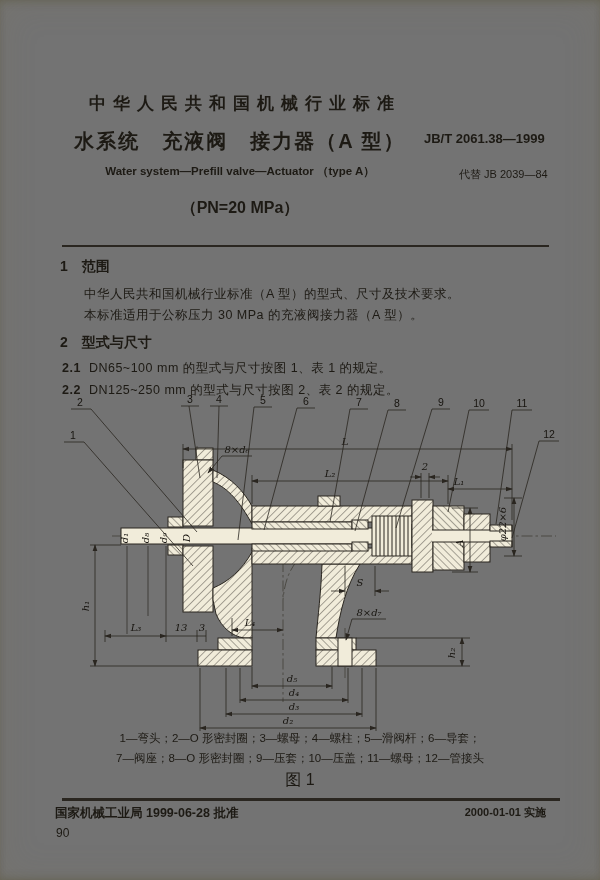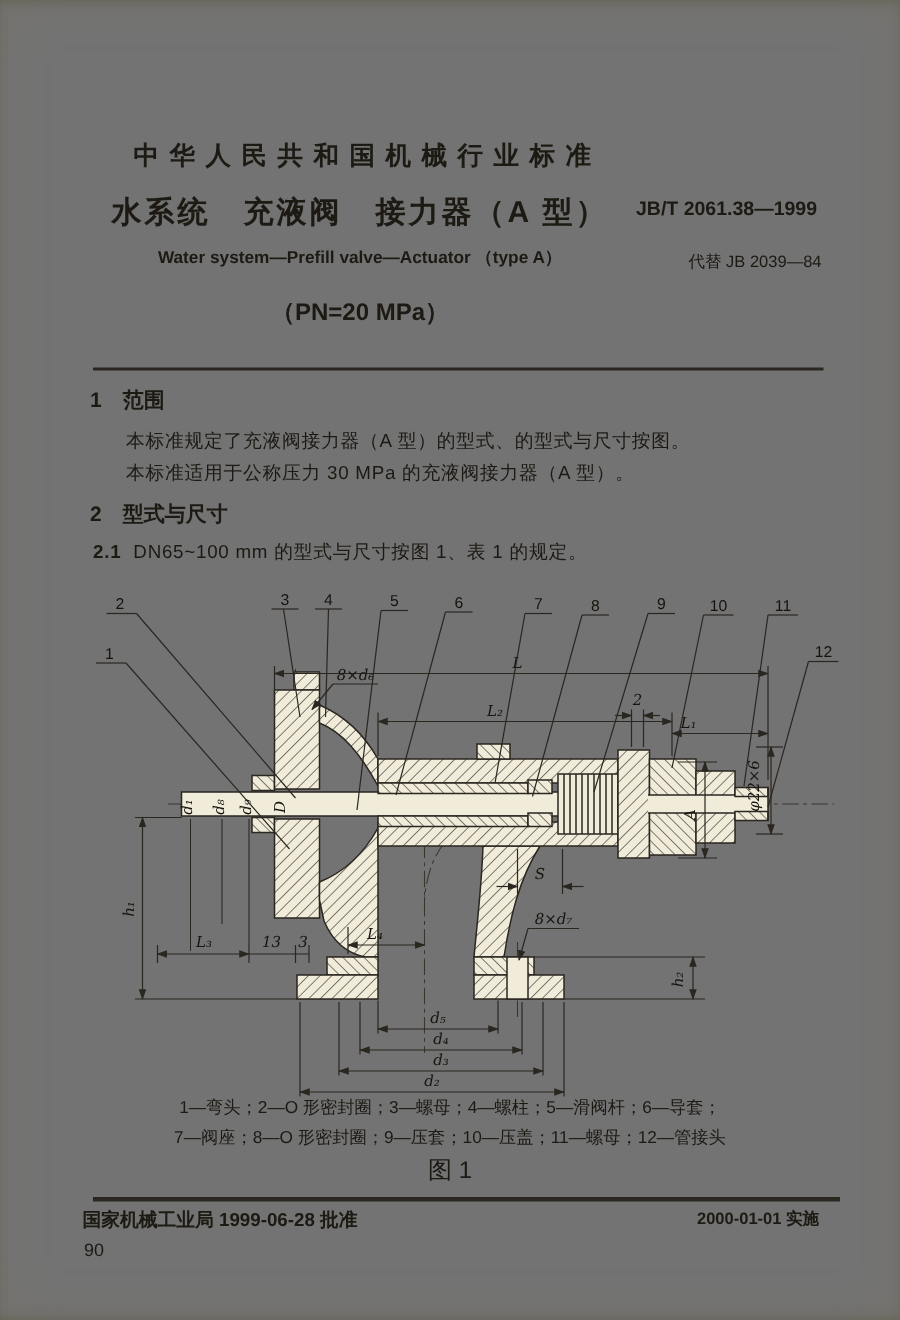--- a/index.html
+++ b/index.html
@@ -43,28 +43,31 @@
   <div class="abs hdr-en">Water system—Prefill valve—Actuator （type A）</div>
   <div class="abs hdr-pn">（PN=20 MPa）</div>
   <div class="abs hdr-no">JB/T 2061.38—1999</div>
   <div class="abs hdr-rep">代替 JB 2039—84</div>
 
   <div class="abs rule-top"></div>
 
   <div class="abs sec-h" style="left:60px;top:258px;">
     <span class="no">1</span><span>范围</span>
   </div>
-  <div class="abs body-p" style="left:84px;top:286px;">本标准规定了充液阀接力器（A 型）的型式、的型式与尺寸按图。</div>
+  <div class="abs body-p" style="left:84px;top:286px;">中华人民共和国机械行业标准（A 型）的型式、尺寸及技术要求。</div>
   <div class="abs body-p" style="left:84px;top:307px;">本标准适用于公称压力 30 MPa 的充液阀接力器（A 型）。</div>
 
   <div class="abs sec-h" style="left:60px;top:334px;">
     <span class="no">2</span><span>型式与尺寸</span>
   </div>
   <div class="abs body-p" style="left:62px;top:360px;">
     <span class="sub-no">2.1</span><span>DN65~100 mm 的型式与尺寸按图 1、表 1 的规定。</span>
+  </div>
+  <div class="abs body-p" style="left:62px;top:382px;">
+    <span class="sub-no">2.2</span><span>DN125~250 mm 的型式与尺寸按图 2、表 2 的规定。</span>
   </div>
 
   <svg class="abs" style="left:0;top:0;" width="600" height="880" viewBox="0 0 600 880">
     <defs>
       <marker id="ar" viewBox="0 0 10 10" refX="9" refY="5" markerWidth="9" markerHeight="9" orient="auto-start-reverse">
         <path d="M0,1.5 L10,5 L0,8.5 z" fill="#2a2620"></path>
       </marker>
       <pattern id="hR" width="5.5" height="5.5" patternUnits="userSpaceOnUse" patternTransform="rotate(45)">
         <rect width="5.5" height="5.5" fill="#f1ecda"></rect>
         <line x1="0" y1="0" x2="0" y2="5.5" stroke="#45403a" stroke-width="0.9"></line>

